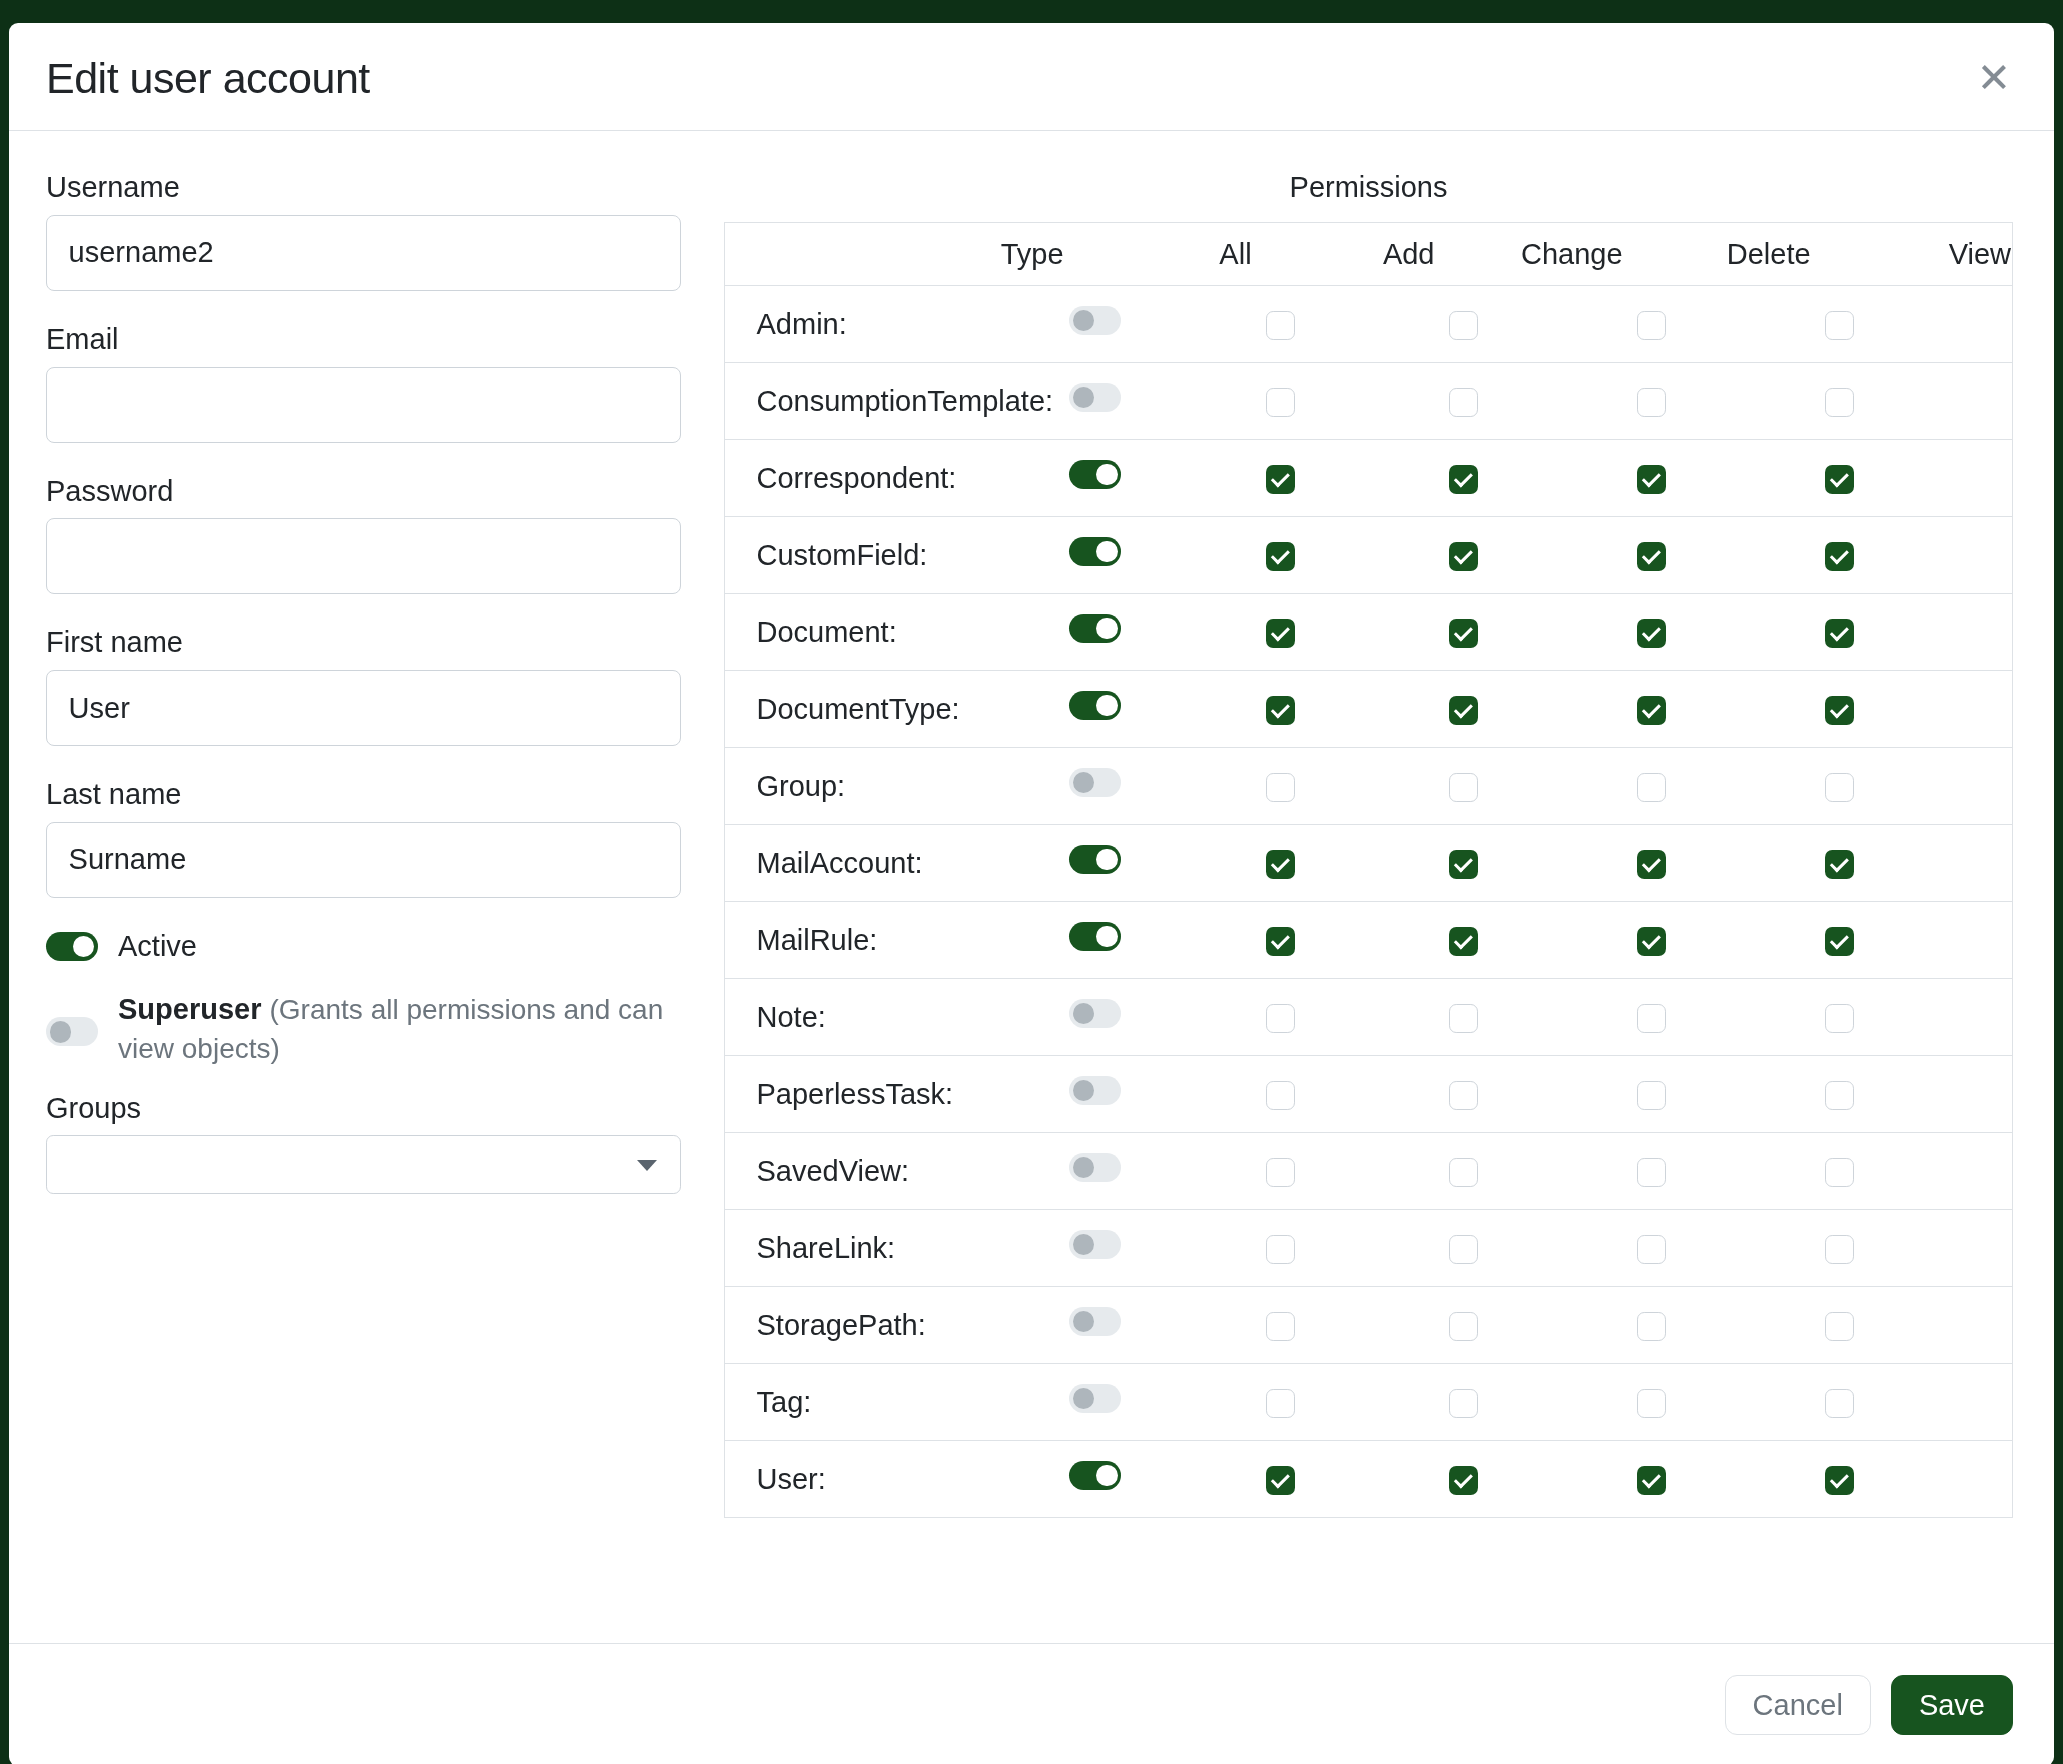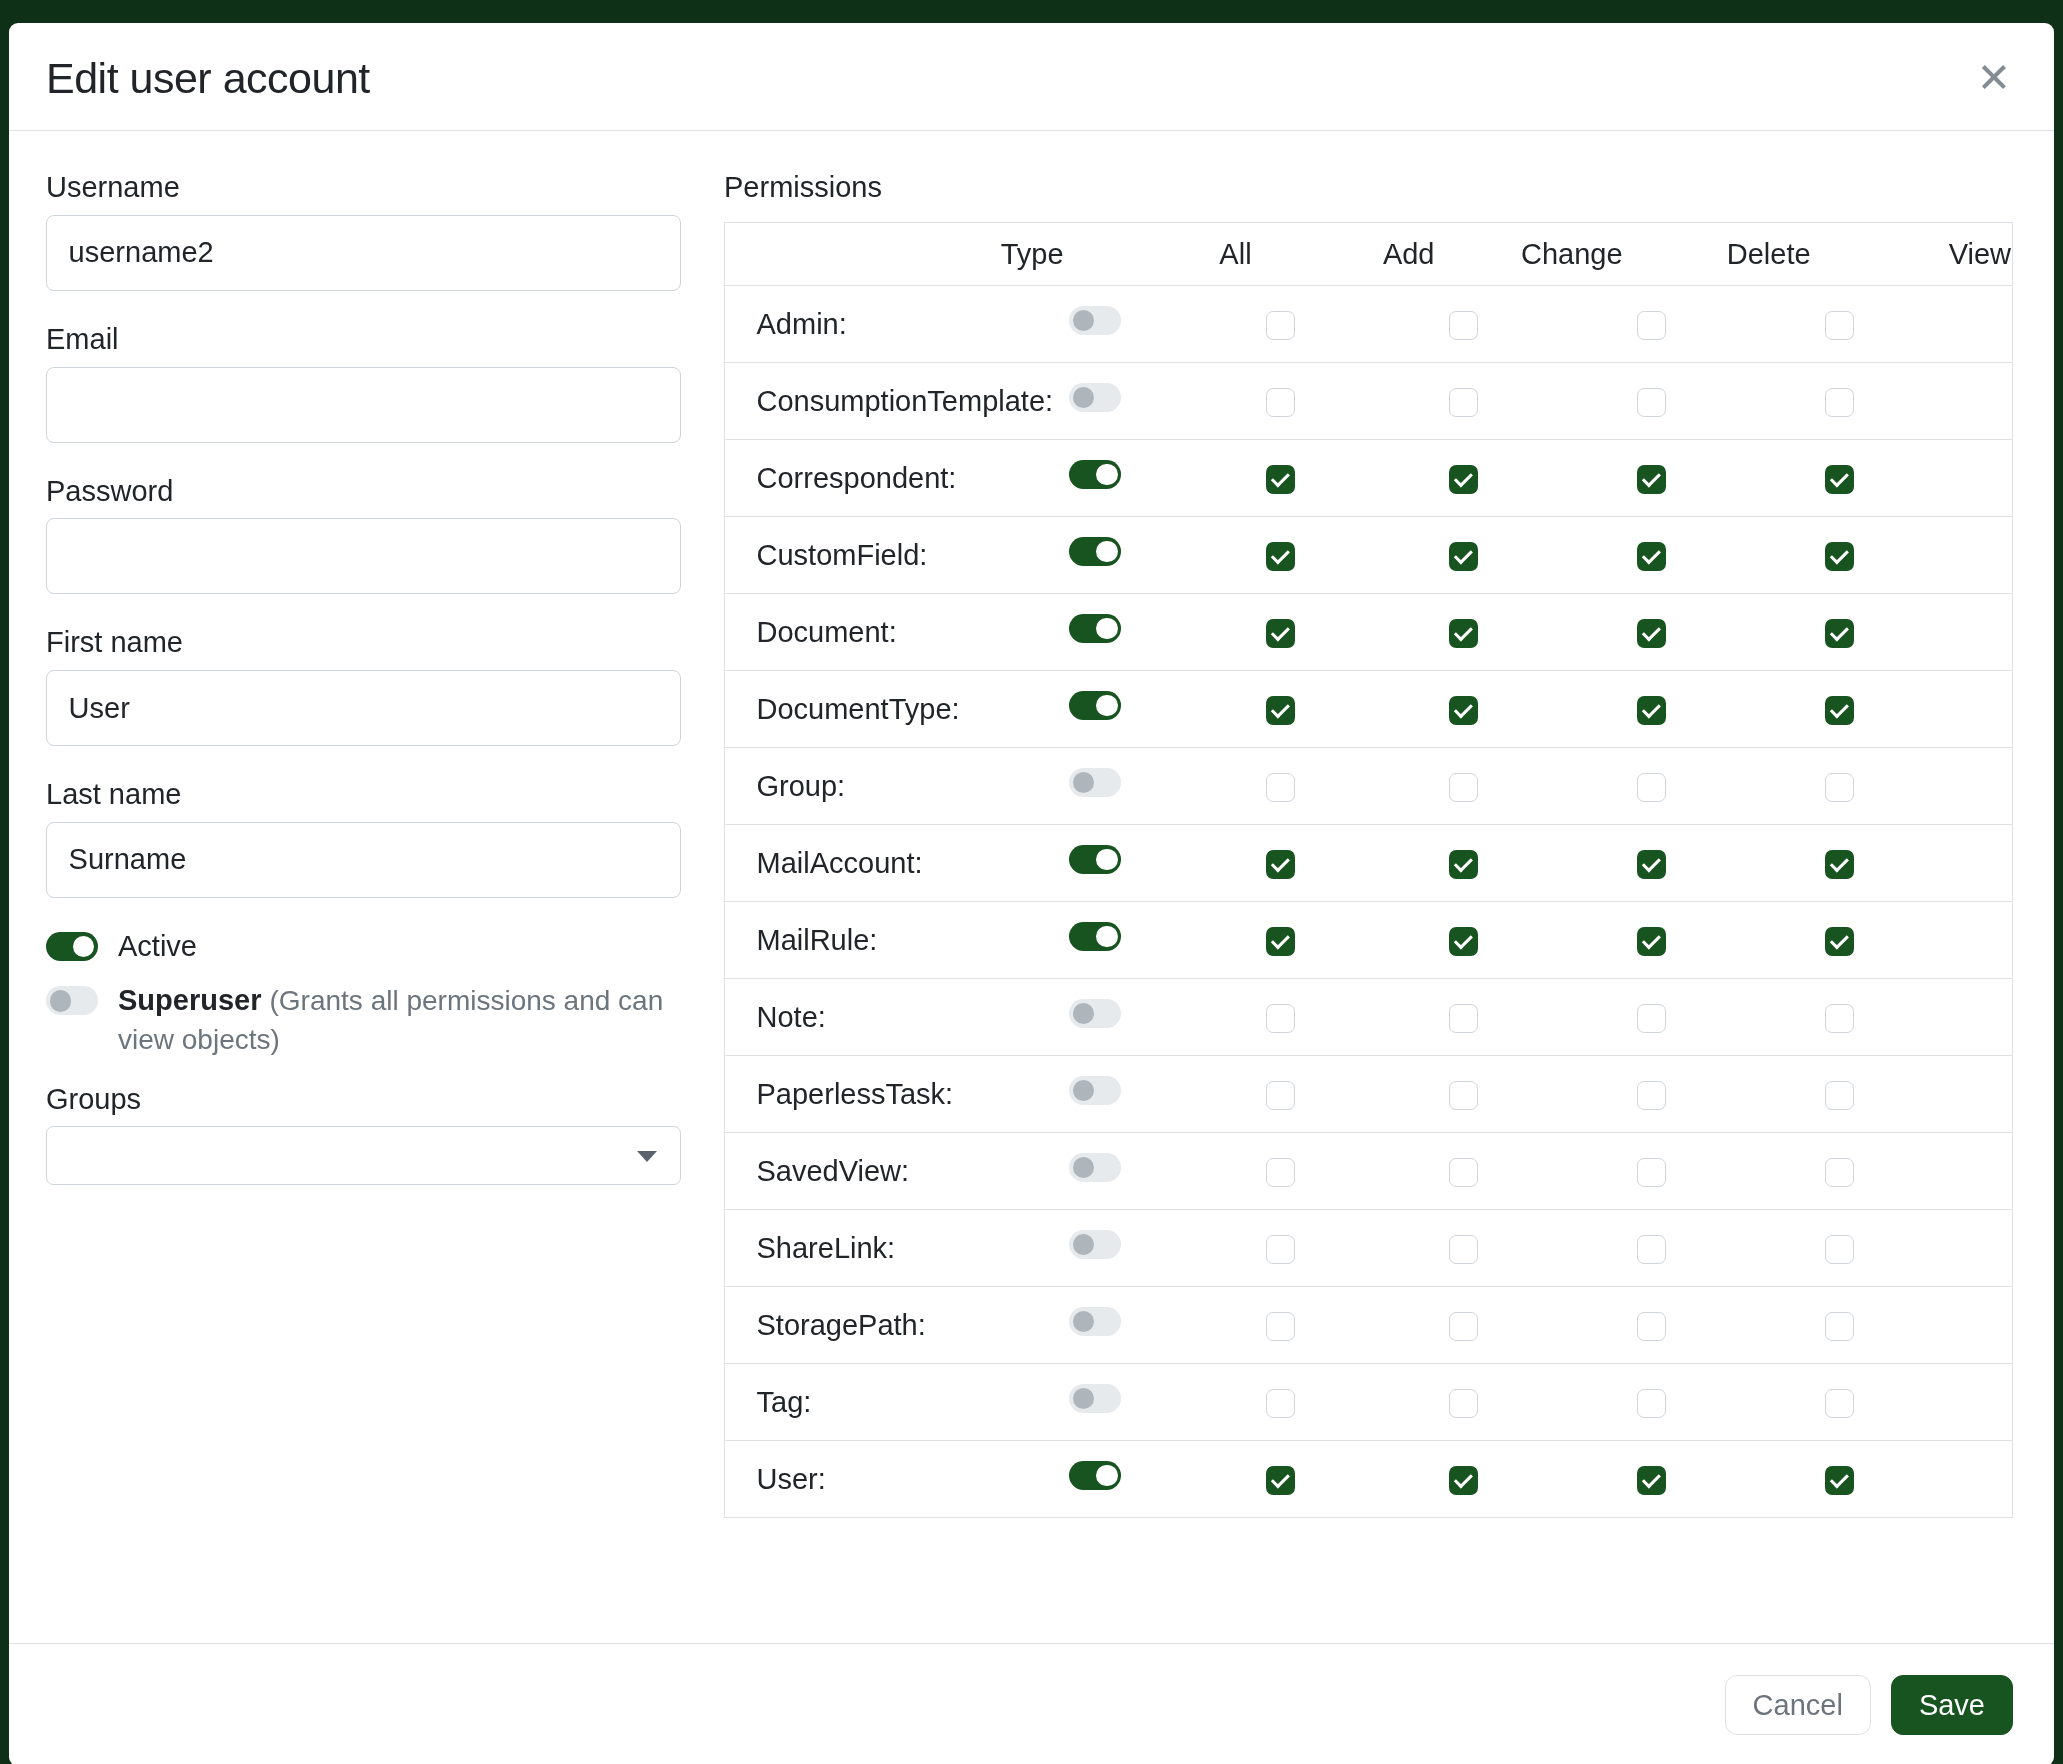--- a/index.html
+++ b/index.html
@@ -70,29 +70,29 @@
     position: relative; display: inline-block; flex: 0 0 auto; cursor: pointer;
   }
   .switch.on  { background: #17541f; }
   .switch.off { background: #e6eaed; }
   .knob { position: absolute; top: 3.6px; width: 21.6px; height: 21.6px; border-radius: 50%; }
   .switch.on  .knob { right: 3.6px; background: #ffffff; }
   .switch.off .knob { left: 3.6px;  background: #aeb6bc; }
 
   .toggle-row { display: flex; align-items: center; margin-top: 1px; }
   .active-label { margin-left: 20px; font-size: 29px; }
-  .superuser-row { align-items: flex-start; margin-top: 18px; }
+  .superuser-row { align-items: center; margin-top: 27px; }
   .superuser-row .switch { margin-top: 5.4px; }
   .su-text { margin-left: 20px; font-size: 29px; line-height: 1.35; max-width: 567px; }
   .su-label { font-weight: 600; }
   .su-hint  { color: #6c757d; font-size: 28px; }
   .groups-group { margin-top: 23.4px; }
 
   
-  .perm-label { font-size: 29px; margin-bottom: 18px; }
+  .perm-label { font-size: 29px; margin-bottom: 18px; text-align: center; }
   .perm-table {
     width: 100%;
     border-collapse: collapse; table-layout: fixed;
     border: 1.8px solid #dee2e6;
   }
   .perm-table th {
     font-weight: 400; font-size: 29px; text-align: right;
     height: 63px; vertical-align: middle;
     border-bottom: 1.8px solid #dee2e6; color: #212529;
   }

